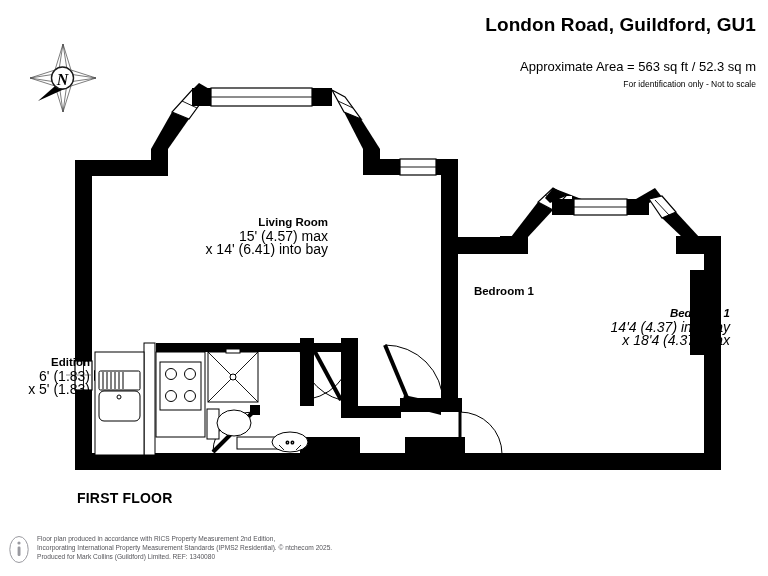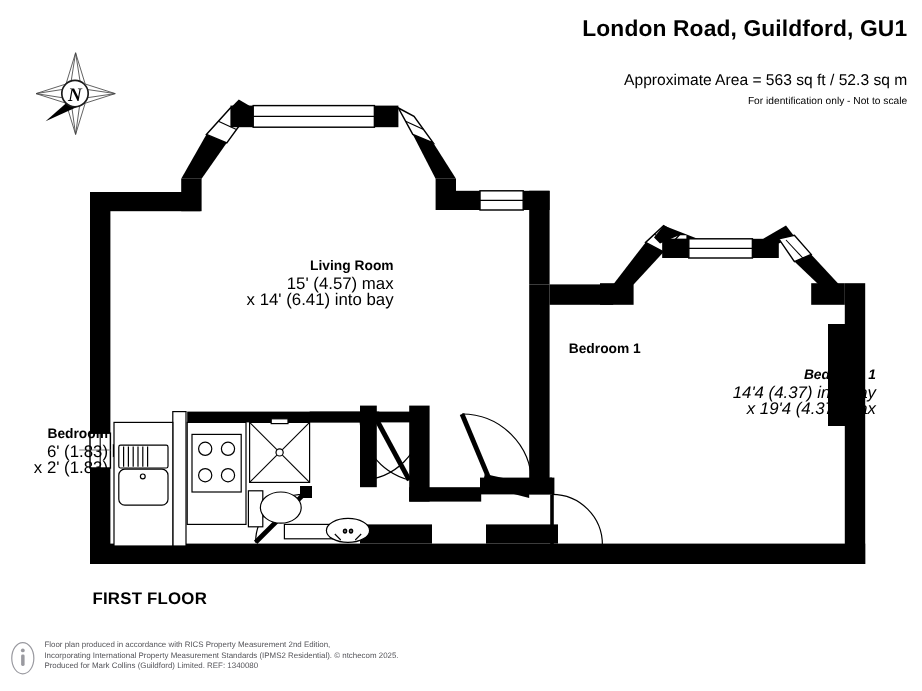--- a/index.html
+++ b/index.html
@@ -282,27 +282,27 @@
     <span class="rm-dim">x 14' (6.41) into bay</span>
   </div>
 
   <div class="room-label" id="label-bed2">
     <span class="rm-name">Bedroom 1</span>
   </div>
 
   <div class="room-label" id="label-bed1">
     <span class="rm-name">Bedroom 1</span>
     <span class="rm-dim">14'4 (4.37) into bay</span>
-    <span class="rm-dim">x 19'4 (4.37) max</span>
+    <span class="rm-dim">x 18'4 (4.37) max</span>
   </div>
 
   <div class="room-label" id="label-kitchen">
-    <span class="rm-name">Bedroom</span>
+    <span class="rm-name">Edition</span>
     <span class="rm-dim">6' (1.83)</span>
-    <span class="rm-dim">x 2' (1.83)</span>
+    <span class="rm-dim">x 5' (1.83)</span>
   </div>
 
   <div class="floor-label">FIRST FLOOR</div>
 
   <div class="footer">
     <div class="footer-icon">
       <svg width="22" height="30" viewBox="0 0 22 30">
         <ellipse cx="11" cy="14.5" rx="9.2" ry="13" fill="none" stroke="#9a9aa0" stroke-width="1"></ellipse>
         <circle cx="11" cy="8" r="1.6" fill="#9a9aa0"></circle>
         <rect x="9.6" y="11.5" width="2.9" height="9.5" rx="1.2" fill="#9a9aa0"></rect>

